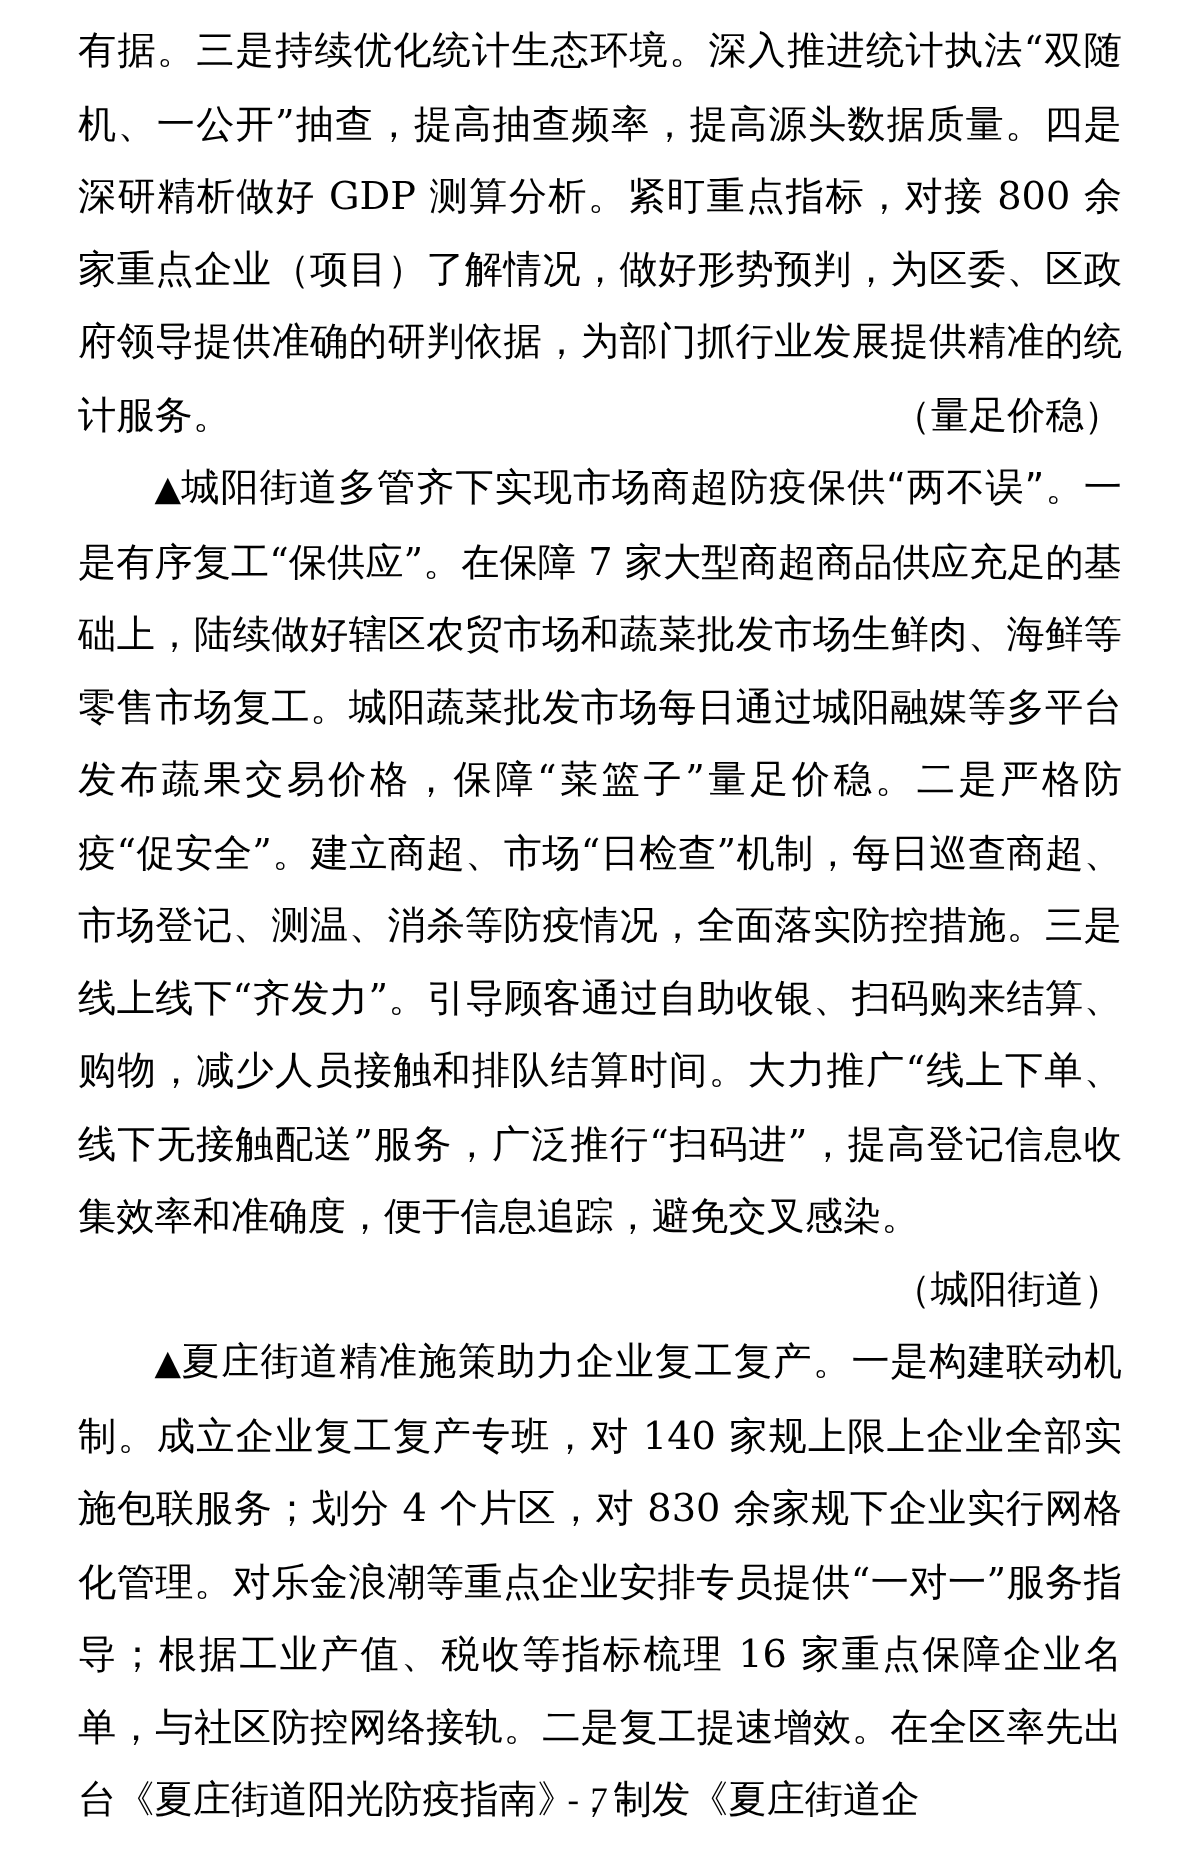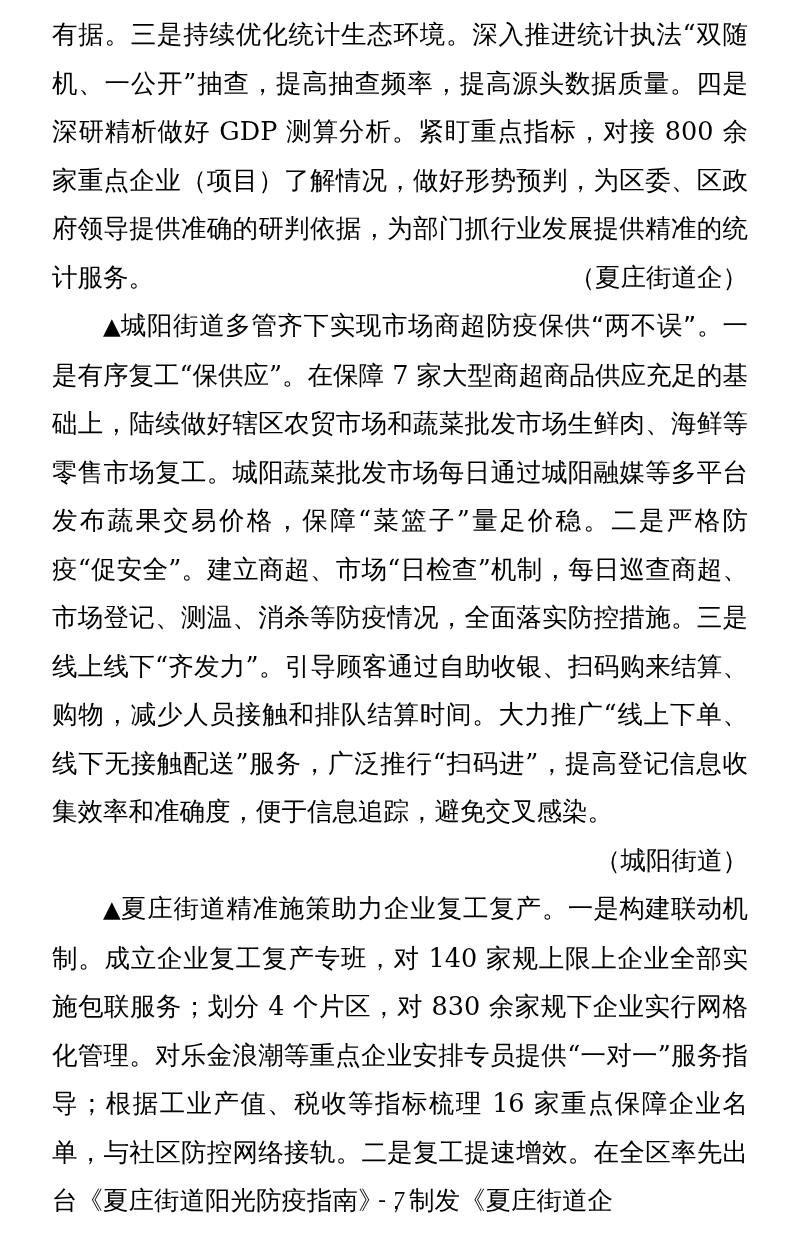--- a/index.html
+++ b/index.html
@@ -61,21 +61,21 @@
     clear: both;
   }
 </style>
 </head>
 <body>
 
 <div class="page">
 
   <div class="body-text">
 
-    <p class="para clearfix"><span>有据。三是持续优化统计生态环境。深入推进统计执法“双随机、一公开”抽查，提高抽查频率，提高源头数据质量。四是深研精析做好 GDP 测算分析。紧盯重点指标，对接 800 余家重点企业（项目）了解情况，做好形势预判，为区委、区政府领导提供准确的研判依据，为部门抓行业发展提供精准的统计服务。</span><span class="tail-right">（夏庄街道企）</span></p>
+    <p class="para clearfix"><span>有据。三是持续优化统计生态环境。深入推进统计执法“双随机、一公开”抽查，提高抽查频率，提高源头数据质量。四是深研精析做好 GDP 测算分析。紧盯重点指标，对接 800 余家重点企业（项目）了解情况，做好形势预判，为区委、区政府领导提供准确的研判依据，为部门抓行业发展提供精准的统计服务。</span><span class="tail-right">（量足价稳）</span></p>
 
     <p class="para indent clearfix"><span class="heading-mark">▲</span><span class="bold-head">城阳街道多管齐下实现市场商超防疫保供“两不误”</span><span>。一是有序复工“保供应”。在保障 7 家大型商超商品供应充足的基础上，陆续做好辖区农贸市场和蔬菜批发市场生鲜肉、海鲜等零售市场复工。城阳蔬菜批发市场每日通过城阳融媒等多平台发布蔬果交易价格，保障“菜篮子”量足价稳。二是严格防疫“促安全”。建立商超、市场“日检查”机制，每日巡查商超、市场登记、测温、消杀等防疫情况，全面落实防控措施。三是线上线下“齐发力”。引导顾客通过自助收银、扫码购来结算、购物，减少人员接触和排队结算时间。大力推广“线上下单、线下无接触配送”服务，广泛推行“扫码进”，提高登记信息收集效率和准确度，便于信息追踪，避免交叉感染。</span><span class="tail-right">（城阳街道）</span></p>
 
     <p class="para indent clearfix"><span class="heading-mark">▲</span><span class="bold-head">夏庄街道精准施策助力企业复工复产</span><span>。一是构建联动机制。成立企业复工复产专班，对 140 家规上限上企业全部实施包联服务；划分 4 个片区，对 830 余家规下企业实行网格化管理。对乐金浪潮等重点企业安排专员提供“一对一”服务指导；根据工业产值、税收等指标梳理 16 家重点保障企业名单，与社区防控网络接轨。二是复工提速增效。在全区率先出台《夏庄街道阳光防疫指南》，制发《夏庄街道企</span></p>
 
   </div>
 
   <div class="pagenum">- 7 -</div>
 
 </div>

